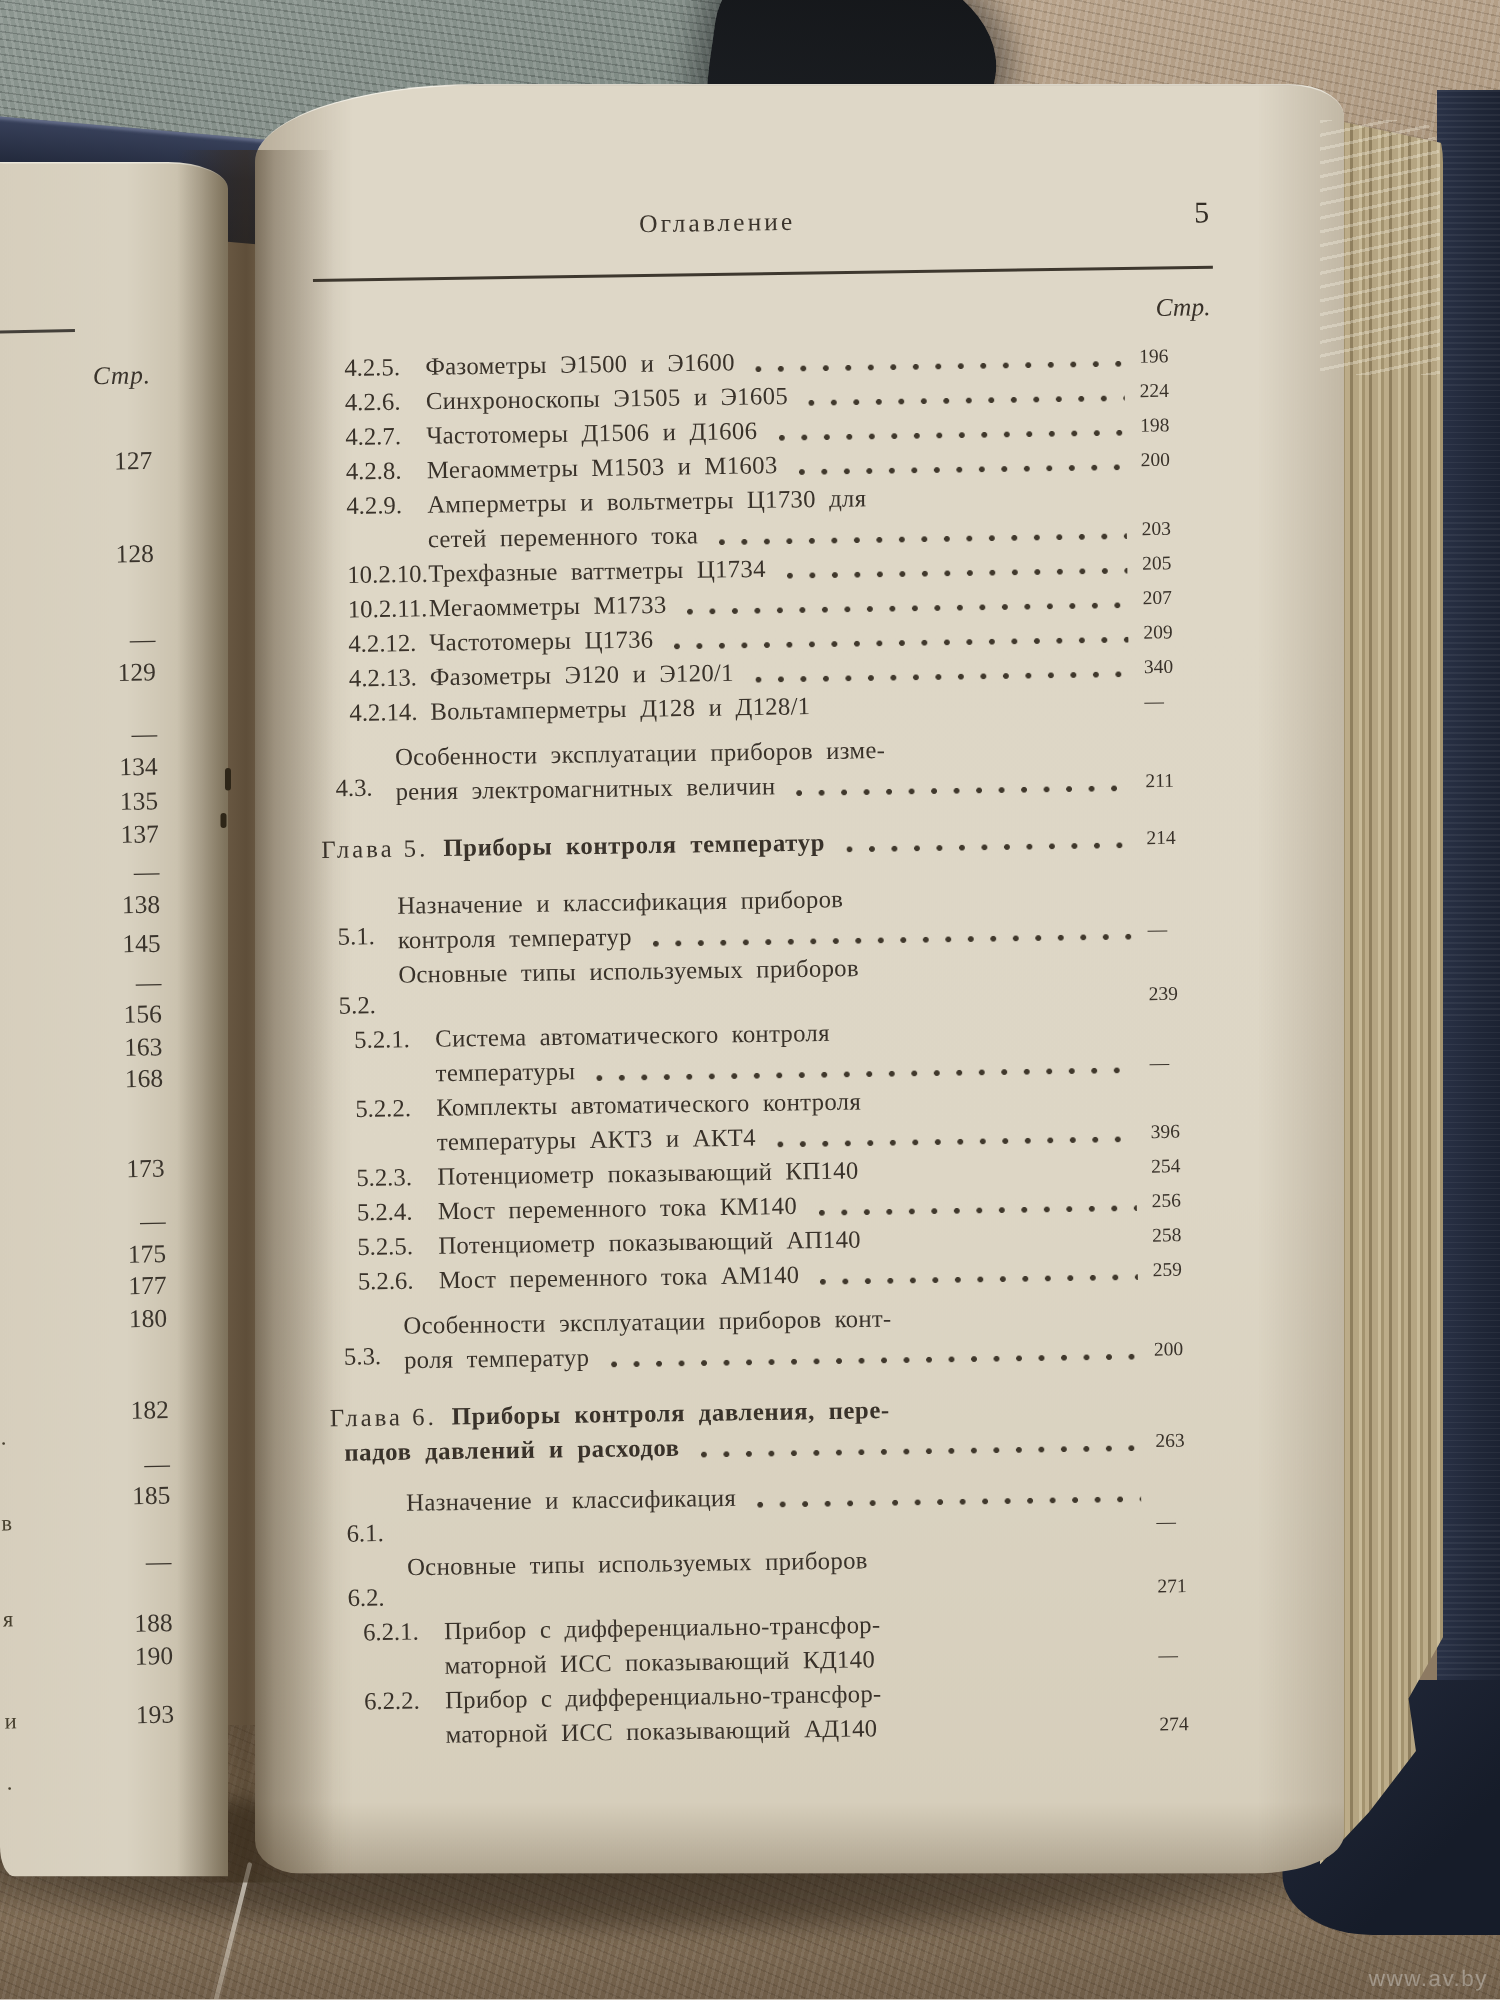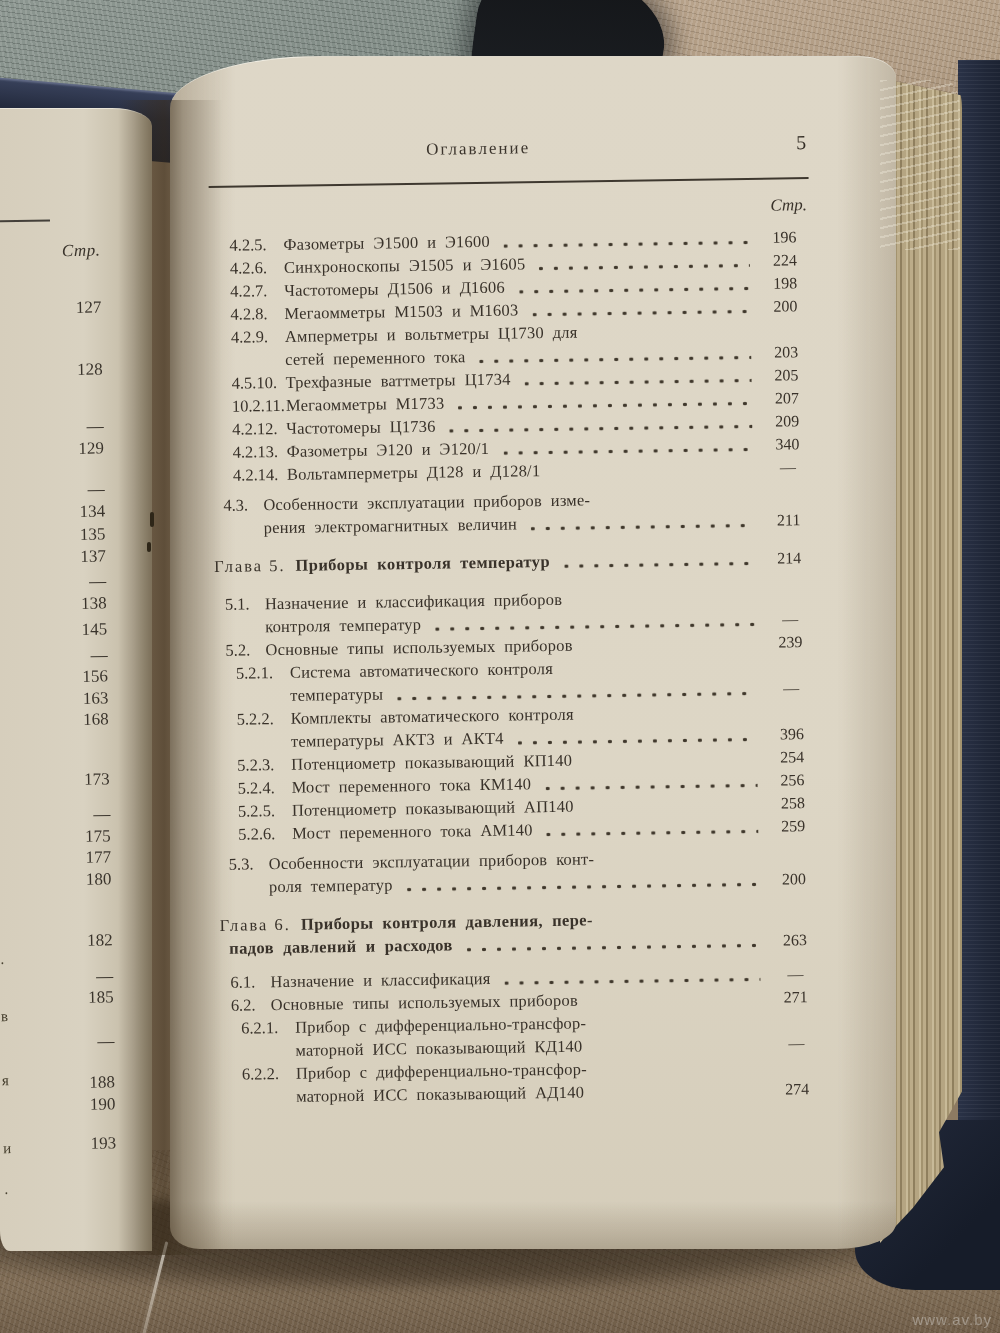--- a/index.html
+++ b/index.html
@@ -121,31 +121,31 @@
   .hdr-pageno{position:absolute;right:2px;top:-3px;font-size:20px;color:#332d25;}
   .hdr-rule{margin-top:17px;height:2px;background:#3e382f;}
   .str-row{margin-top:16px;text-align:right;font-style:italic;font-size:17px;padding-right:2px;}
   
   .toc{margin-top:10px;}
   .row{display:flex;align-items:flex-start;}
   .row .num{flex:none;font-size:16.5px;line-height:23px;}
   .row.lvl3{padding-left:20px;}
   .row.lvl3 .num{width:54px;}
   .row.lvl2{padding-left:10px;}
-  .row.lvl2 .num{width:40px;}
+  .row.lvl2 .num{width:40px;margin-top:20px;}
   .row .body{flex:1;min-width:0;}
   .line{display:flex;line-height:23px;font-size:16.5px;word-spacing:4.5px;letter-spacing:.2px;}
   .line .txt{flex:none;white-space:nowrap;}
   .line .leader{flex:1;position:relative;margin:0 10px 0 12px;min-width:18px;}
   .line .leader::after{
     content:"";position:absolute;left:2px;right:0;bottom:4px;height:5px;
     background-image:radial-gradient(circle at 2px 2.5px,#40382c 1.7px,rgba(0,0,0,0) 2.1px);
     background-size:15px 5px;background-repeat:repeat-x;
   }
-  .row .pg{flex:none;width:50px;text-align:center;font-size:16px;line-height:23px;align-self:flex-end;}
+  .row .pg{flex:none;width:50px;text-align:left;font-size:13px;line-height:23px;align-self:flex-end;}
   .row.chapter{padding-left:0;}
   .row.chapter .num{width:auto;margin-right:10px;letter-spacing:2px;}
   .row.chapter .txt{font-weight:700;letter-spacing:.4px;}
   .row.chapter .line+.line{margin-left:-72px;}
   .gap-sm{margin-top:7px;}
   .gap-md{margin-top:11px;}
   .gap-lg{margin-top:15px;}
   
   .fore-edge{
     position:absolute;left:880px;top:78px;width:82px;height:1165px;z-index:3;
@@ -290,21 +290,21 @@
                 <span class="txt">Амперметры и вольтметры Ц1730 для</span>
               </div>
               <div class="line">
                 <span class="txt">сетей переменного тока</span>
                 <span class="leader"></span>
               </div>
             </div>
             <span class="pg">203</span>
           </div>
           <div class="row lvl3">
-            <span class="num">4.5.10.</span>
+            <span class="num">10.2.10.</span>
             <div class="body">
               <div class="line">
                 <span class="txt">Трехфазные ваттметры Ц1734</span>
                 <span class="leader"></span>
               </div>
             </div>
             <span class="pg">205</span>
           </div>
           <div class="row lvl3">
             <span class="num">10.2.11.</span>

